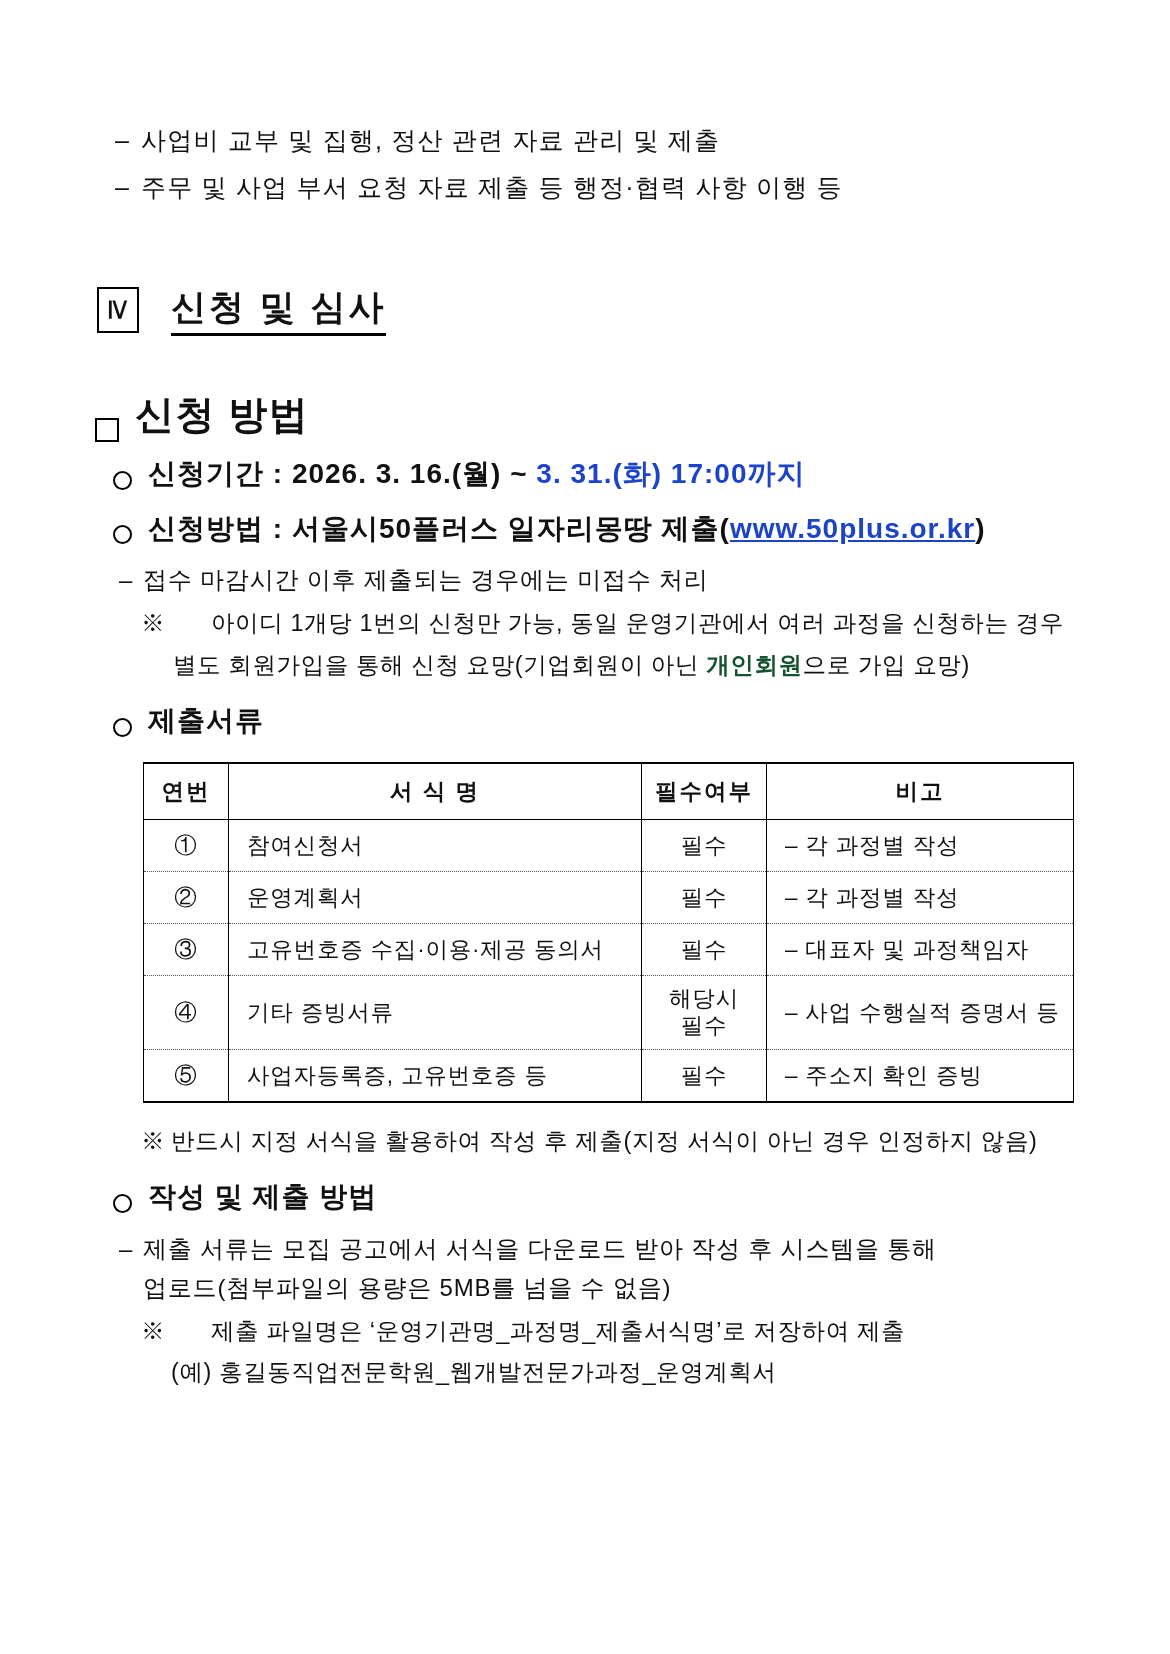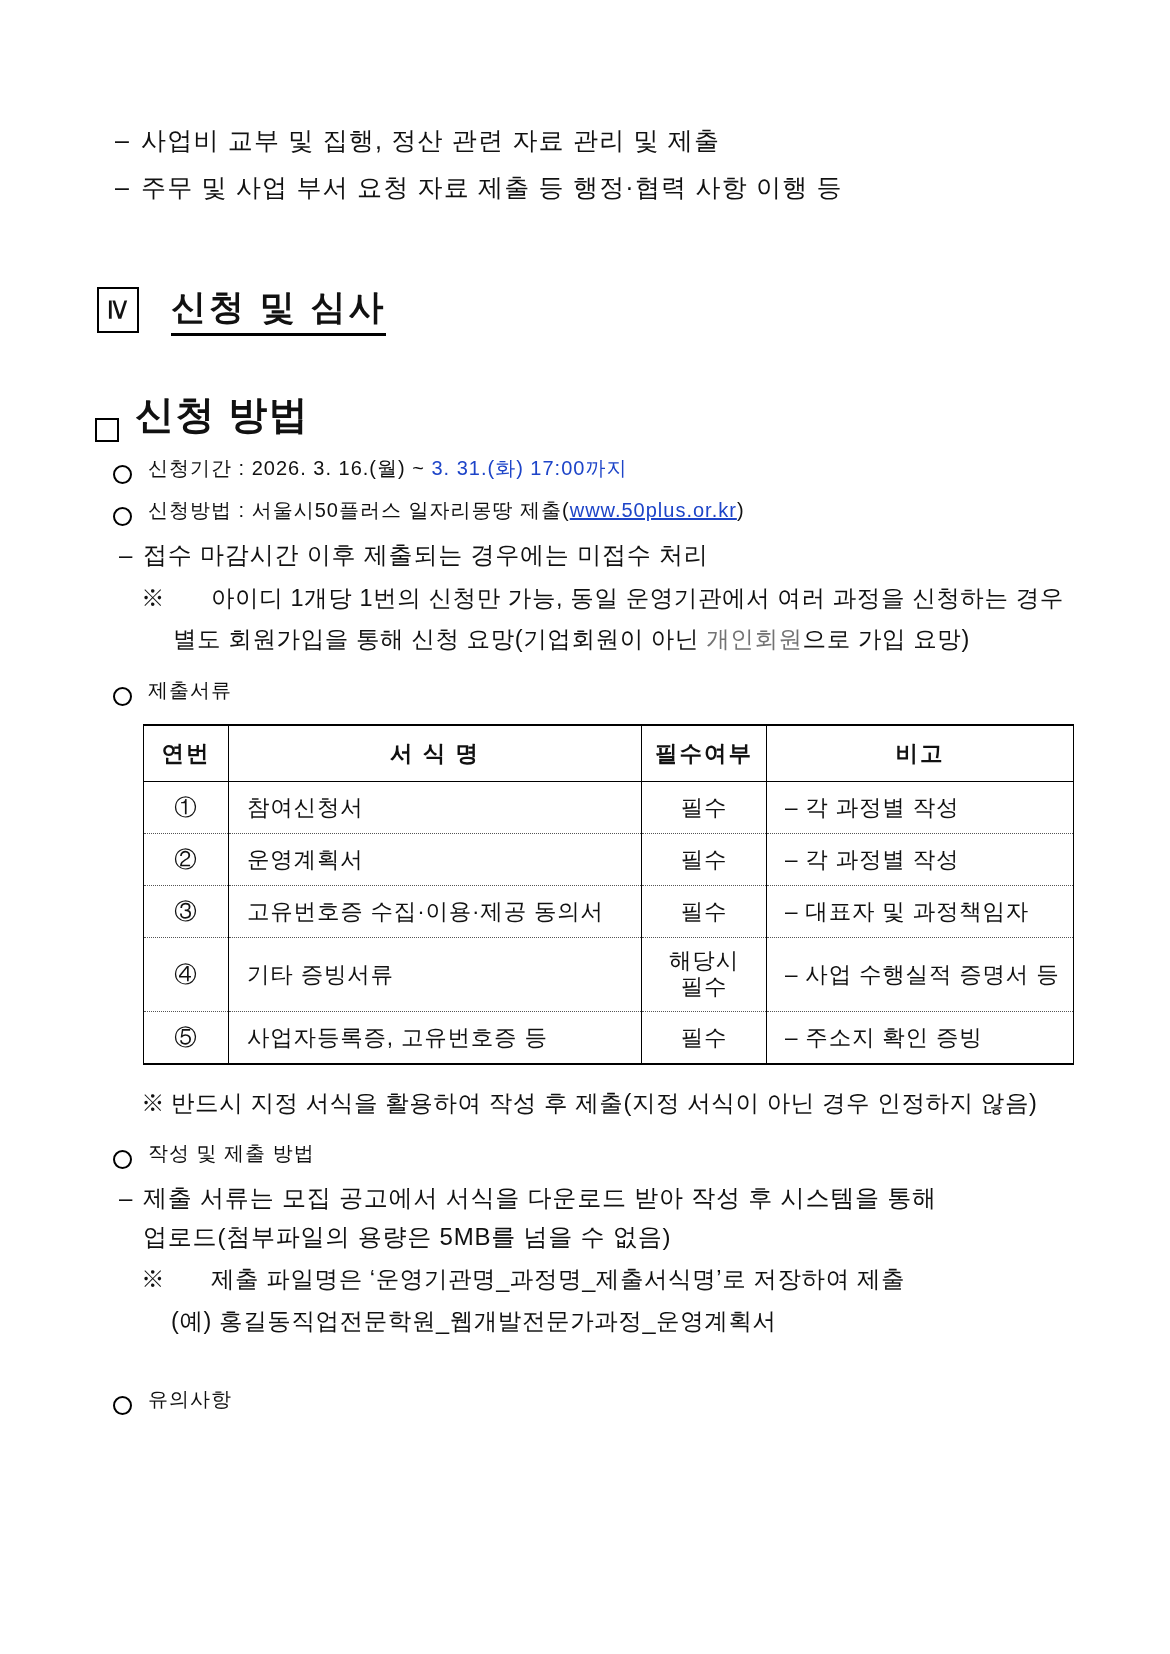--- a/index.html
+++ b/index.html
@@ -83,39 +83,39 @@
     display: inline-block;
     width: 20px;
     height: 20px;
     border: 2.5px solid #000;
     margin-right: 16px;
   }
 
   
   .ci-line {
     display: flex;
-    align-items: flex-end;
-    font-size: 20px;
-    font-weight: normal;
+    align-items: center;
+    font-size: 28px;
+    font-weight: bold;
     letter-spacing: 1px;
     margin: 0 0 10px 18px;
     line-height: 1.6;
   }
   .ci-line .ci {
     display: inline-block;
     width: 15px;
     height: 15px;
     border: 2.5px solid #000;
     border-radius: 50%;
     margin-right: 16px;
     margin-top: 12px;
     flex: 0 0 15px;
   }
   .blue { color: #1d44c8; }
-  .blue-bold { color: #737373; font-weight: normal; }
+  .blue-bold { color: #14532d; font-weight: bold; }
   .ul { text-decoration: underline; }
 
   
   .sub-dash {
     display: flex;
     font-size: 24px;
     letter-spacing: 0.8px;
     margin: 2px 0 4px 24px;
     line-height: 1.62;
   }
@@ -300,18 +300,14 @@
       <span>업로드(첨부파일의 용량은 5MB를 넘을 수 없음)</span>
     </span>
   </div>
 
   <div class="note">
     <span class="mark">※</span>
     <span class="txt">제출 파일명은 ‘운영기관명_과정명_제출서식명’로 저장하여 제출</span>
   </div>
   <div class="note-cont" style="margin-left:76px;">(예) 홍길동직업전문학원_웹개발전문가과정_운영계획서</div>
 
-  <div class="ci-line" style="margin-top:42px;">
-    <span class="ci"></span>
-    <span>유의사항</span>
-  </div>
 
 </div>
 
 </body></html>

